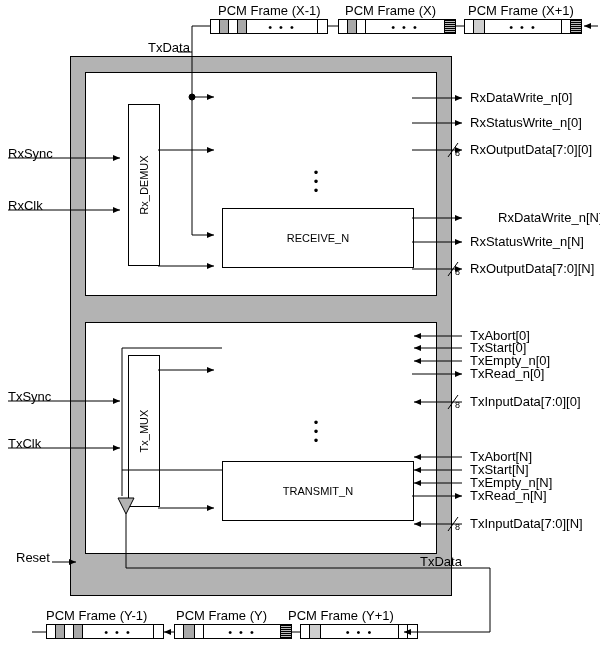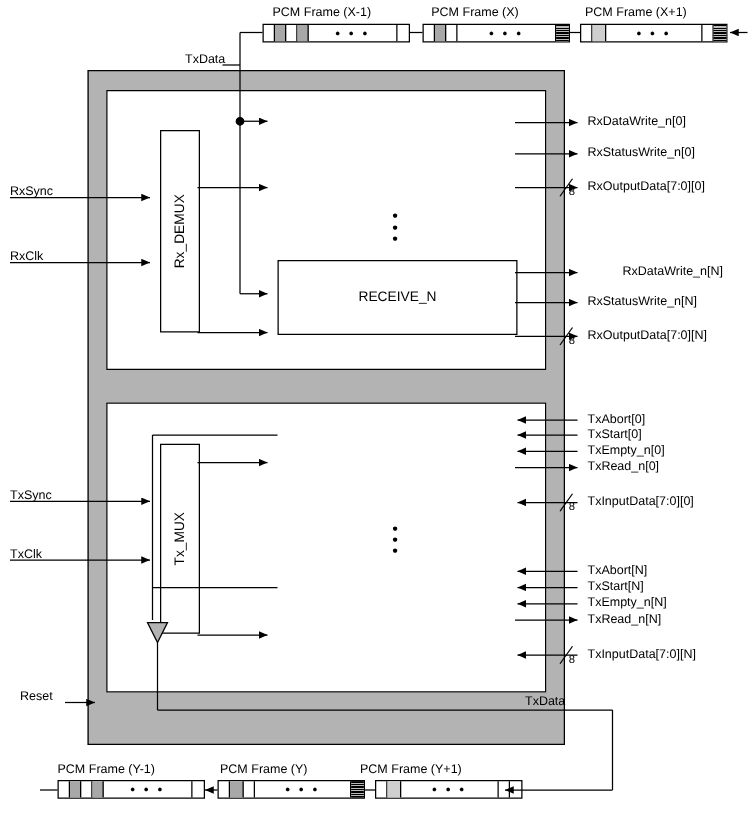--- a/index.html
+++ b/index.html
@@ -12,21 +12,21 @@
   }
   #root {
     position: relative;
     width: 600px;
     height: 652px;
     overflow: hidden;
     background: #ffffff;
   }
   .abs { position: absolute; }
   .lbl {
-    font-size: 10px;
+    font-size: 13px;
     color: #000;
     white-space: nowrap;
     line-height: 11px;
   }
   .lbl-sm {
     font-size: 9px;
     color: #000;
     white-space: nowrap;
     line-height: 10px;
   }
@@ -179,20 +179,23 @@
   <div class="vblock abs" style="left:128px;top:355px;width:30px;height:150px;">
     <span class="vtext">Tx_MUX</span>
   </div>
 
 
   <div class="blockbox abs" style="left:222px;top:208px;width:190px;height:58px;">
     <span>RECEIVE_N</span>
   </div>
 
 
+  <div class="blockbox abs" style="left:222px;top:461px;width:190px;height:58px;">
+    <span>TRANSMIT_N</span>
+  </div>
 
   <div class="abs vdots" style="left:310px;top:168px;width:12px;">•<br>•<br>•</div>
   <div class="abs vdots" style="left:310px;top:418px;width:12px;">•<br>•<br>•</div>
 
   <div class="abs lbl" style="left:148px;top:42px;">TxData</div>
   <div class="abs lbl" style="left:420px;top:556px;">TxData</div>
 
   <div class="abs lbl" style="left:8px;top:148px;">RxSync</div>
   <div class="abs lbl" style="left:8px;top:200px;">RxClk</div>
   <div class="abs lbl" style="left:8px;top:391px;">TxSync</div>

